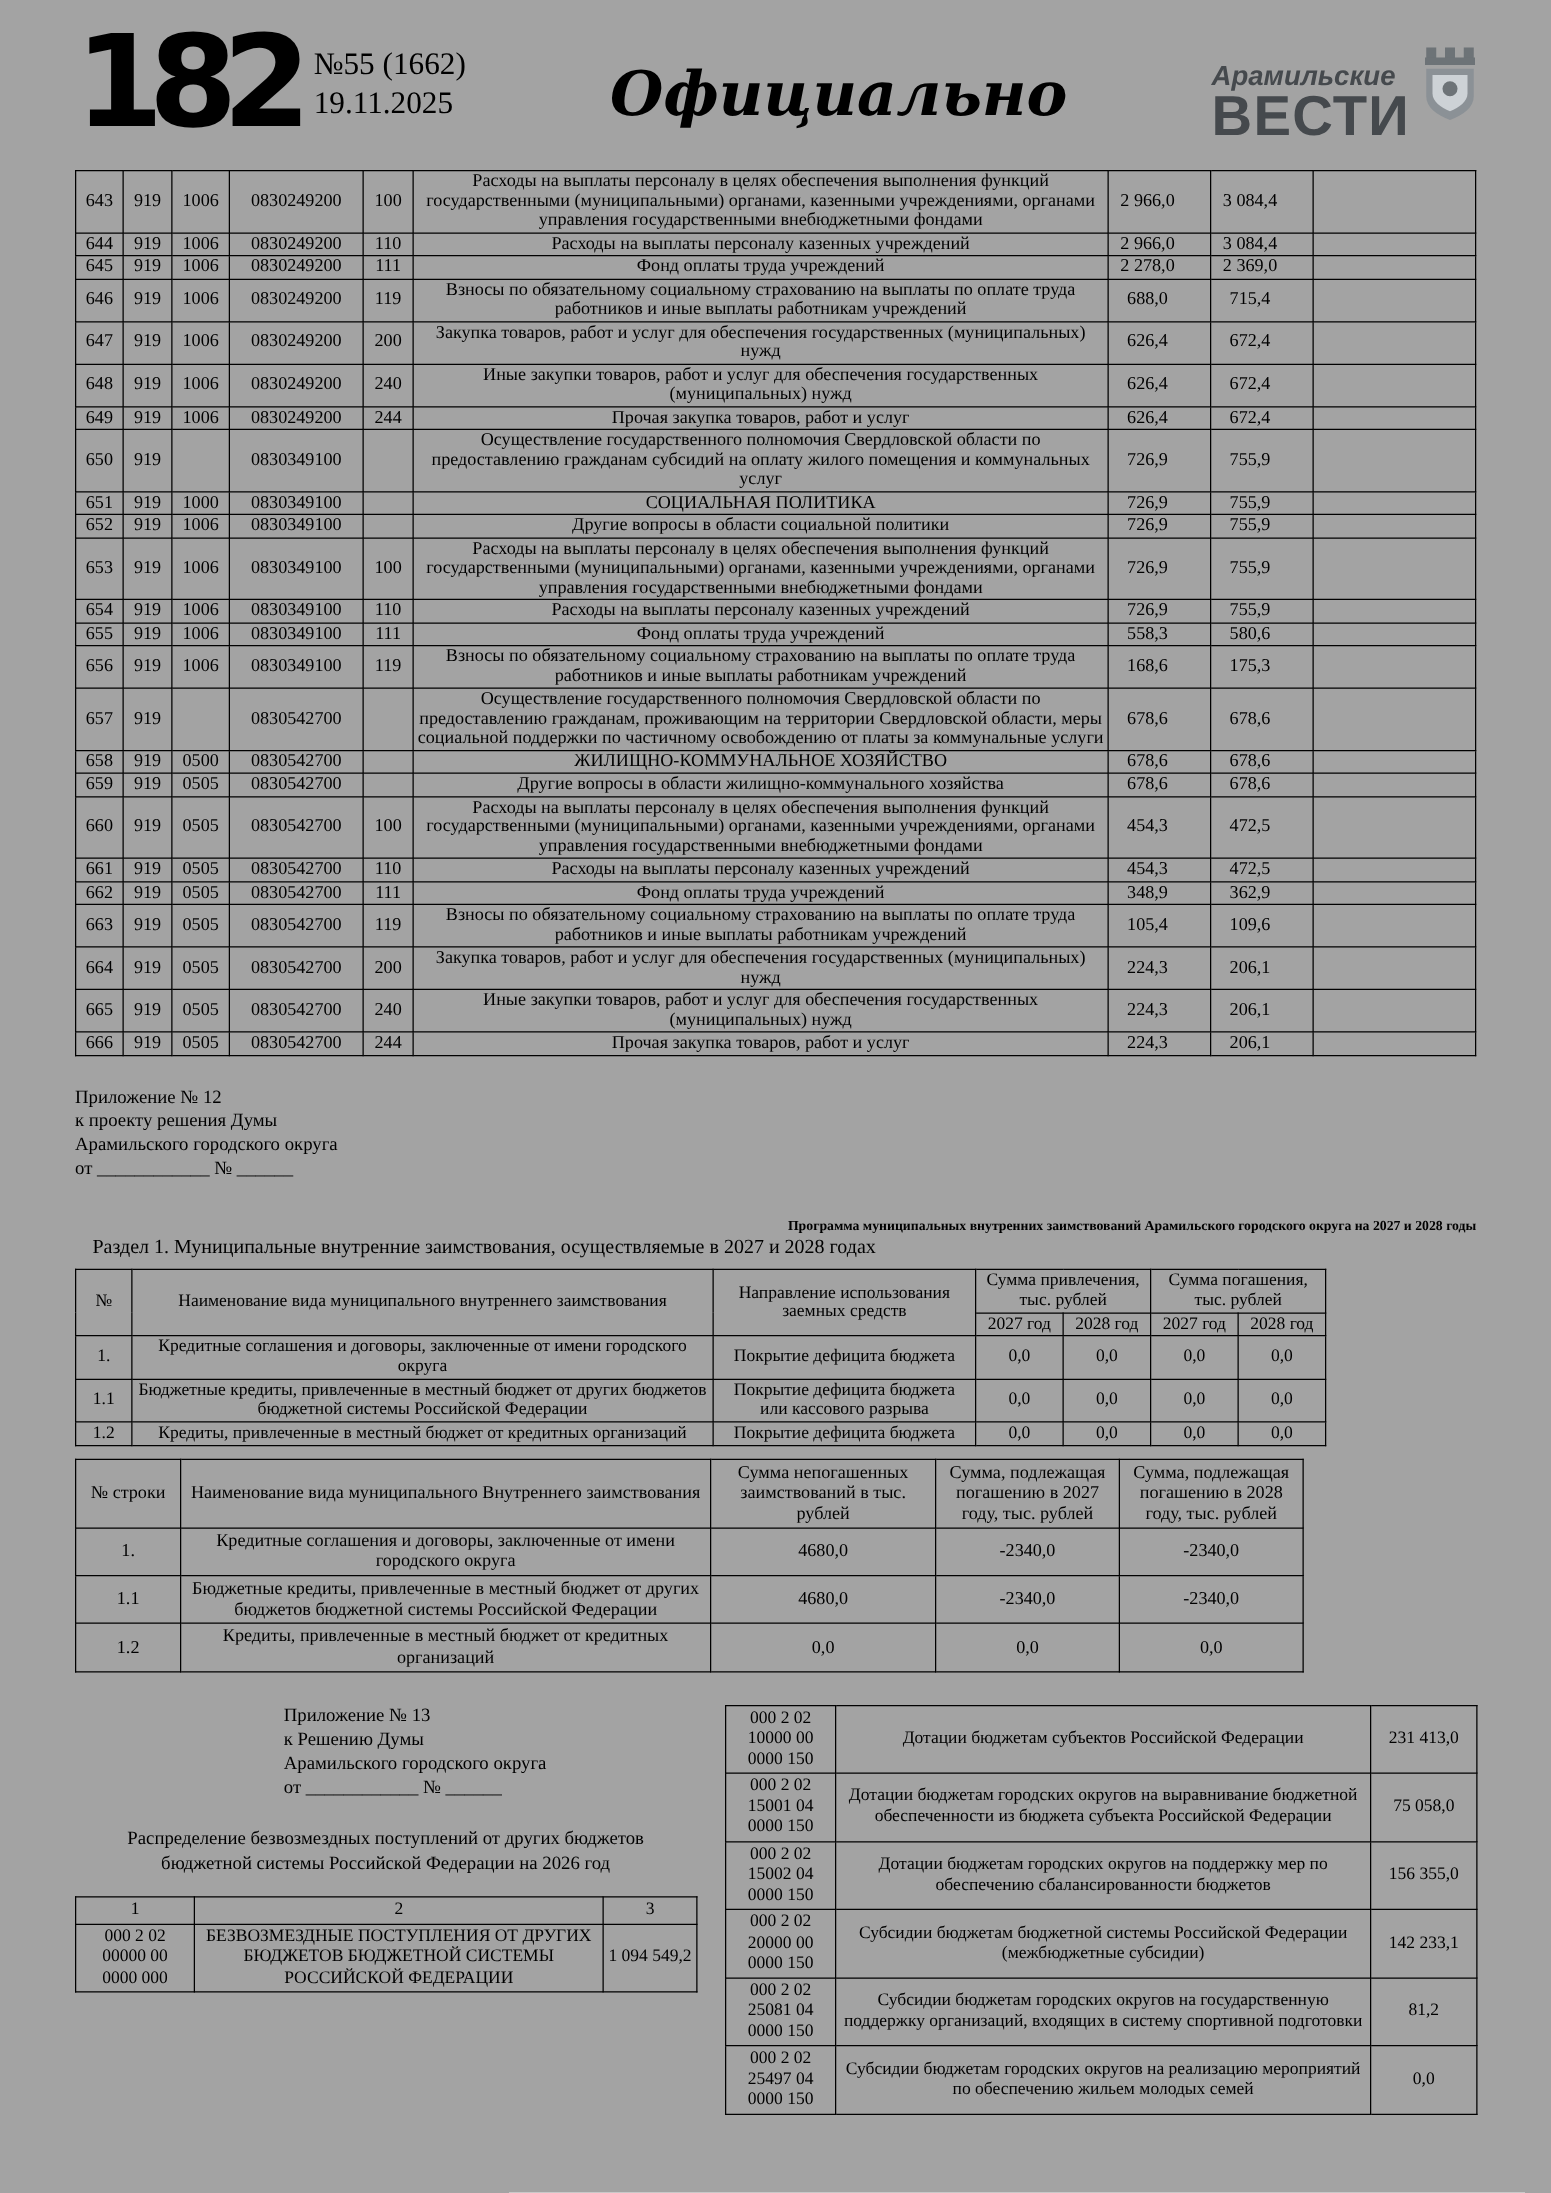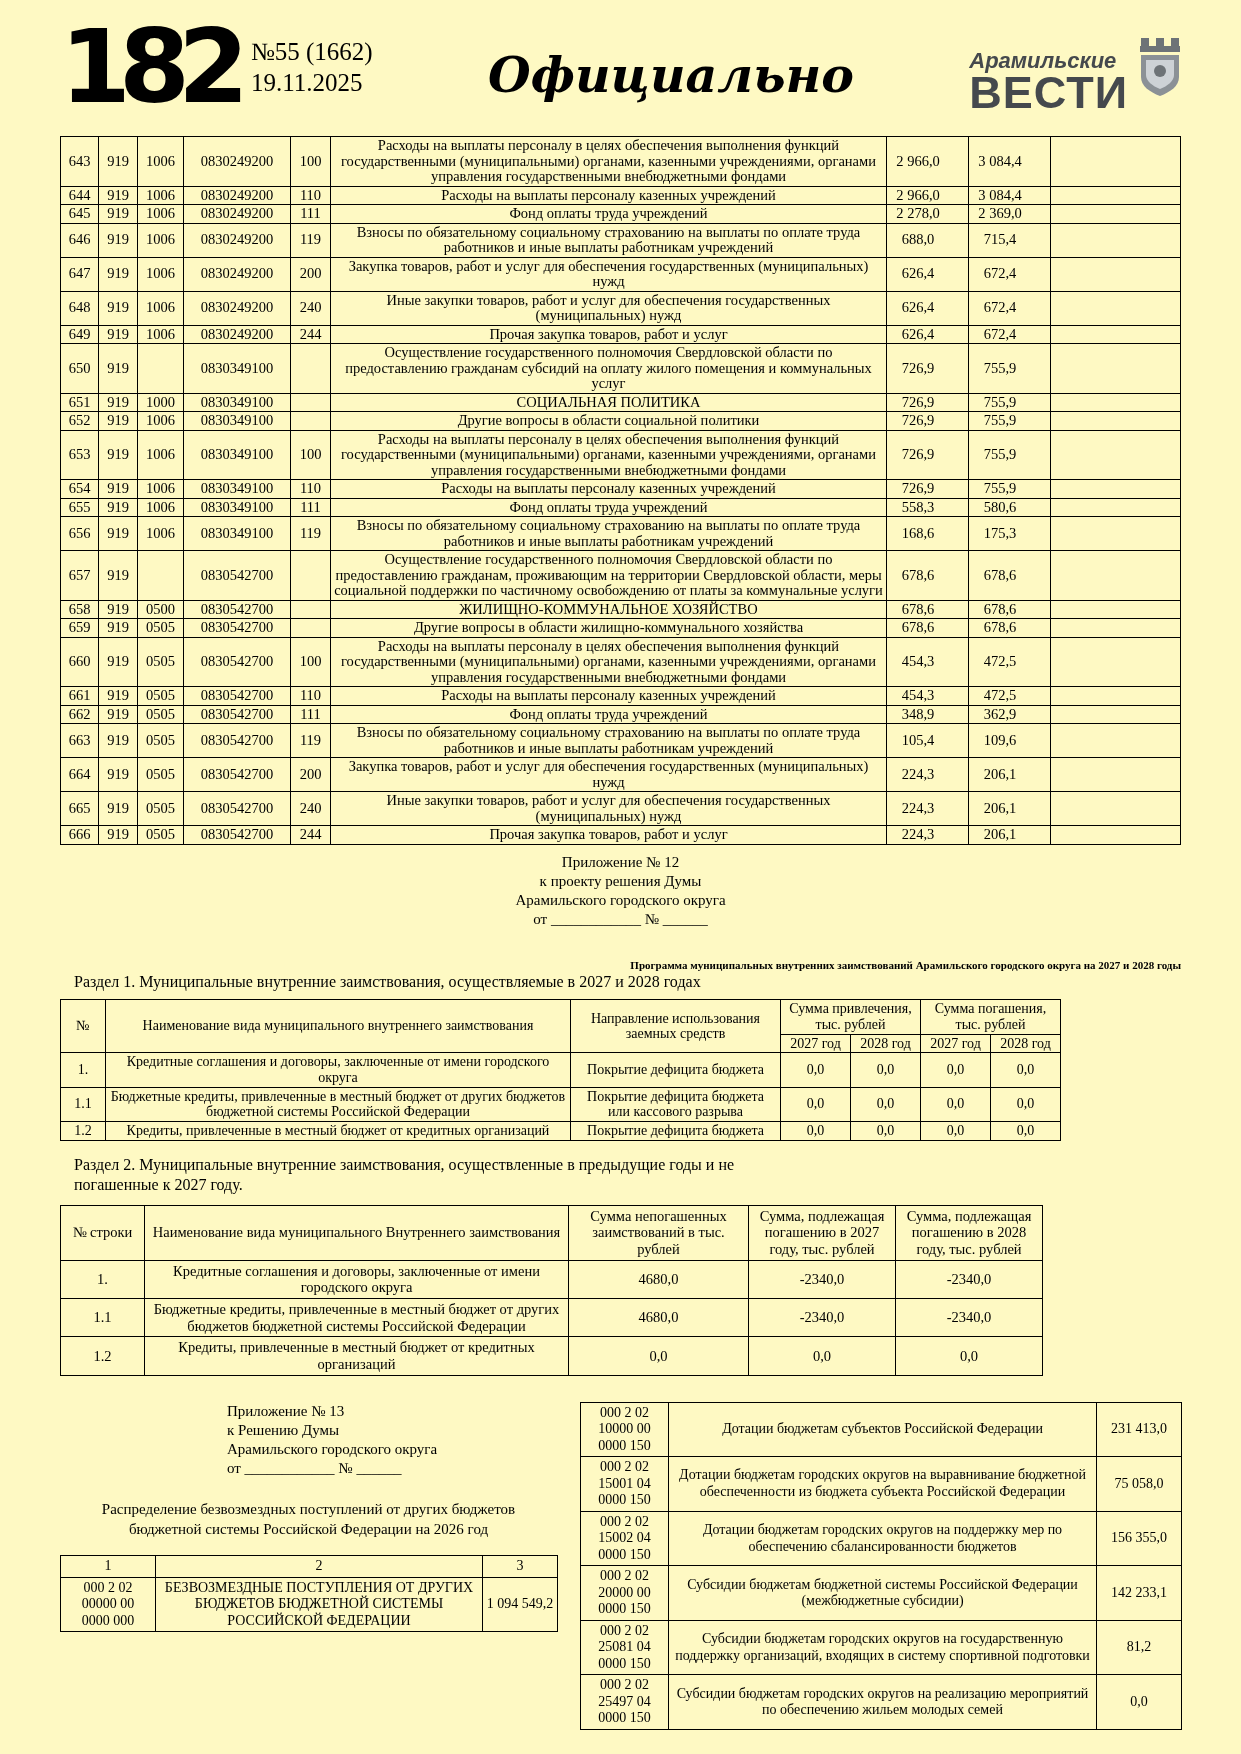--- a/index.html
+++ b/index.html
@@ -1,37 +1,37 @@
 <!DOCTYPE html>
 <html><head>
 <meta charset="utf-8">
 <style>
   *{box-sizing:border-box;}
   html,body{margin:0;padding:0;background:#e8e8e8;}
-  .page{width:1241px;height:1754px;margin:0 auto;background:#fef9c3;color:#000;
+  .page{width:1241px;height:1754px;margin:0 auto;background:#a3a3a3;color:#000;
         font-family:"Liberation Serif",serif;position:relative;overflow:hidden;}
   
   .masthead{display:flex;align-items:flex-start;padding:24px 58px 4px 60px;height:136px;}
   .pagenum{font-family:"DejaVu Sans",sans-serif;font-weight:800;font-size:102px;line-height:86px;letter-spacing:-12px;padding-right:14px;}
   .issue{padding-top:12px;font-size:25px;line-height:1.25;white-space:nowrap;}
   .official{flex:1;text-align:center;font-family:"DejaVu Serif",serif;font-style:italic;font-weight:700;font-size:49px;padding-top:22px;}
   .brand{display:flex;align-items:flex-start;gap:9px;padding-top:12px;}
   .brand-text{color:#45494d;text-align:left;font-family:"Liberation Sans",sans-serif;margin-top:14px;}
   .brand-top{font-size:22px;font-weight:700;font-style:italic;line-height:1.0;}
   .brand-bottom{font-size:45px;font-weight:800;line-height:0.95;letter-spacing:1px;}
   
   .content{padding:0 60px;}
   table.grid{border-collapse:collapse;table-layout:fixed;}
   table.grid td,table.grid th{border:1px solid #000;font-weight:normal;vertical-align:middle;overflow-wrap:break-word;}
   
   .main-table{width:100%;font-size:14.5px;line-height:1.07;}
   .main-table td{padding:1px 3px;text-align:center;}
   .main-table td.amount{text-align:center;padding-right:22px;white-space:nowrap;}
   
-  .corner{margin-top:8px;text-align:center;font-size:15px;line-height:1.28;}
+  .corner{margin-top:24px;text-align:left;font-size:15px;line-height:1.28;}
   .corner div{min-height:18px;}
   .program-title{margin-top:30px;text-align:right;font-weight:bold;font-size:11px;}
   .caption{font-size:16px;margin-top:2px;padding-left:14px;}
   .caption.wrap{max-width:690px;margin-top:14px;line-height:1.25;}
   
   .t1{width:1000px;font-size:14px;line-height:1.12;margin-top:8px;}
   .t1 th,.t1 td{padding:1px 4px;text-align:center;}
   
   .t2{width:982px;font-size:14.5px;line-height:1.15;margin-top:10px;}
   .t2 th,.t2 td{padding:2px 5px;text-align:center;}
@@ -419,21 +419,20 @@
             <td>Кредиты, привлеченные в местный бюджет от кредитных организаций</td>
             <td>Покрытие дефицита бюджета</td>
             <td>0,0</td>
             <td>0,0</td>
             <td>0,0</td>
             <td>0,0</td>
           </tr>
         </tbody>
     </table>
 
-    <div class="caption wrap">Раздел 2. Муниципальные внутренние заимствования, осуществленные в предыдущие годы и не погашенные к 2027 году.</div>
 
     <table class="grid t2">
       <colgroup>
         <col style="width:84px">
           <col style="width:424px">
           <col style="width:180px">
         <col style="width:147px">
           <col style="width:147px">
       </colgroup>
       <thead>

